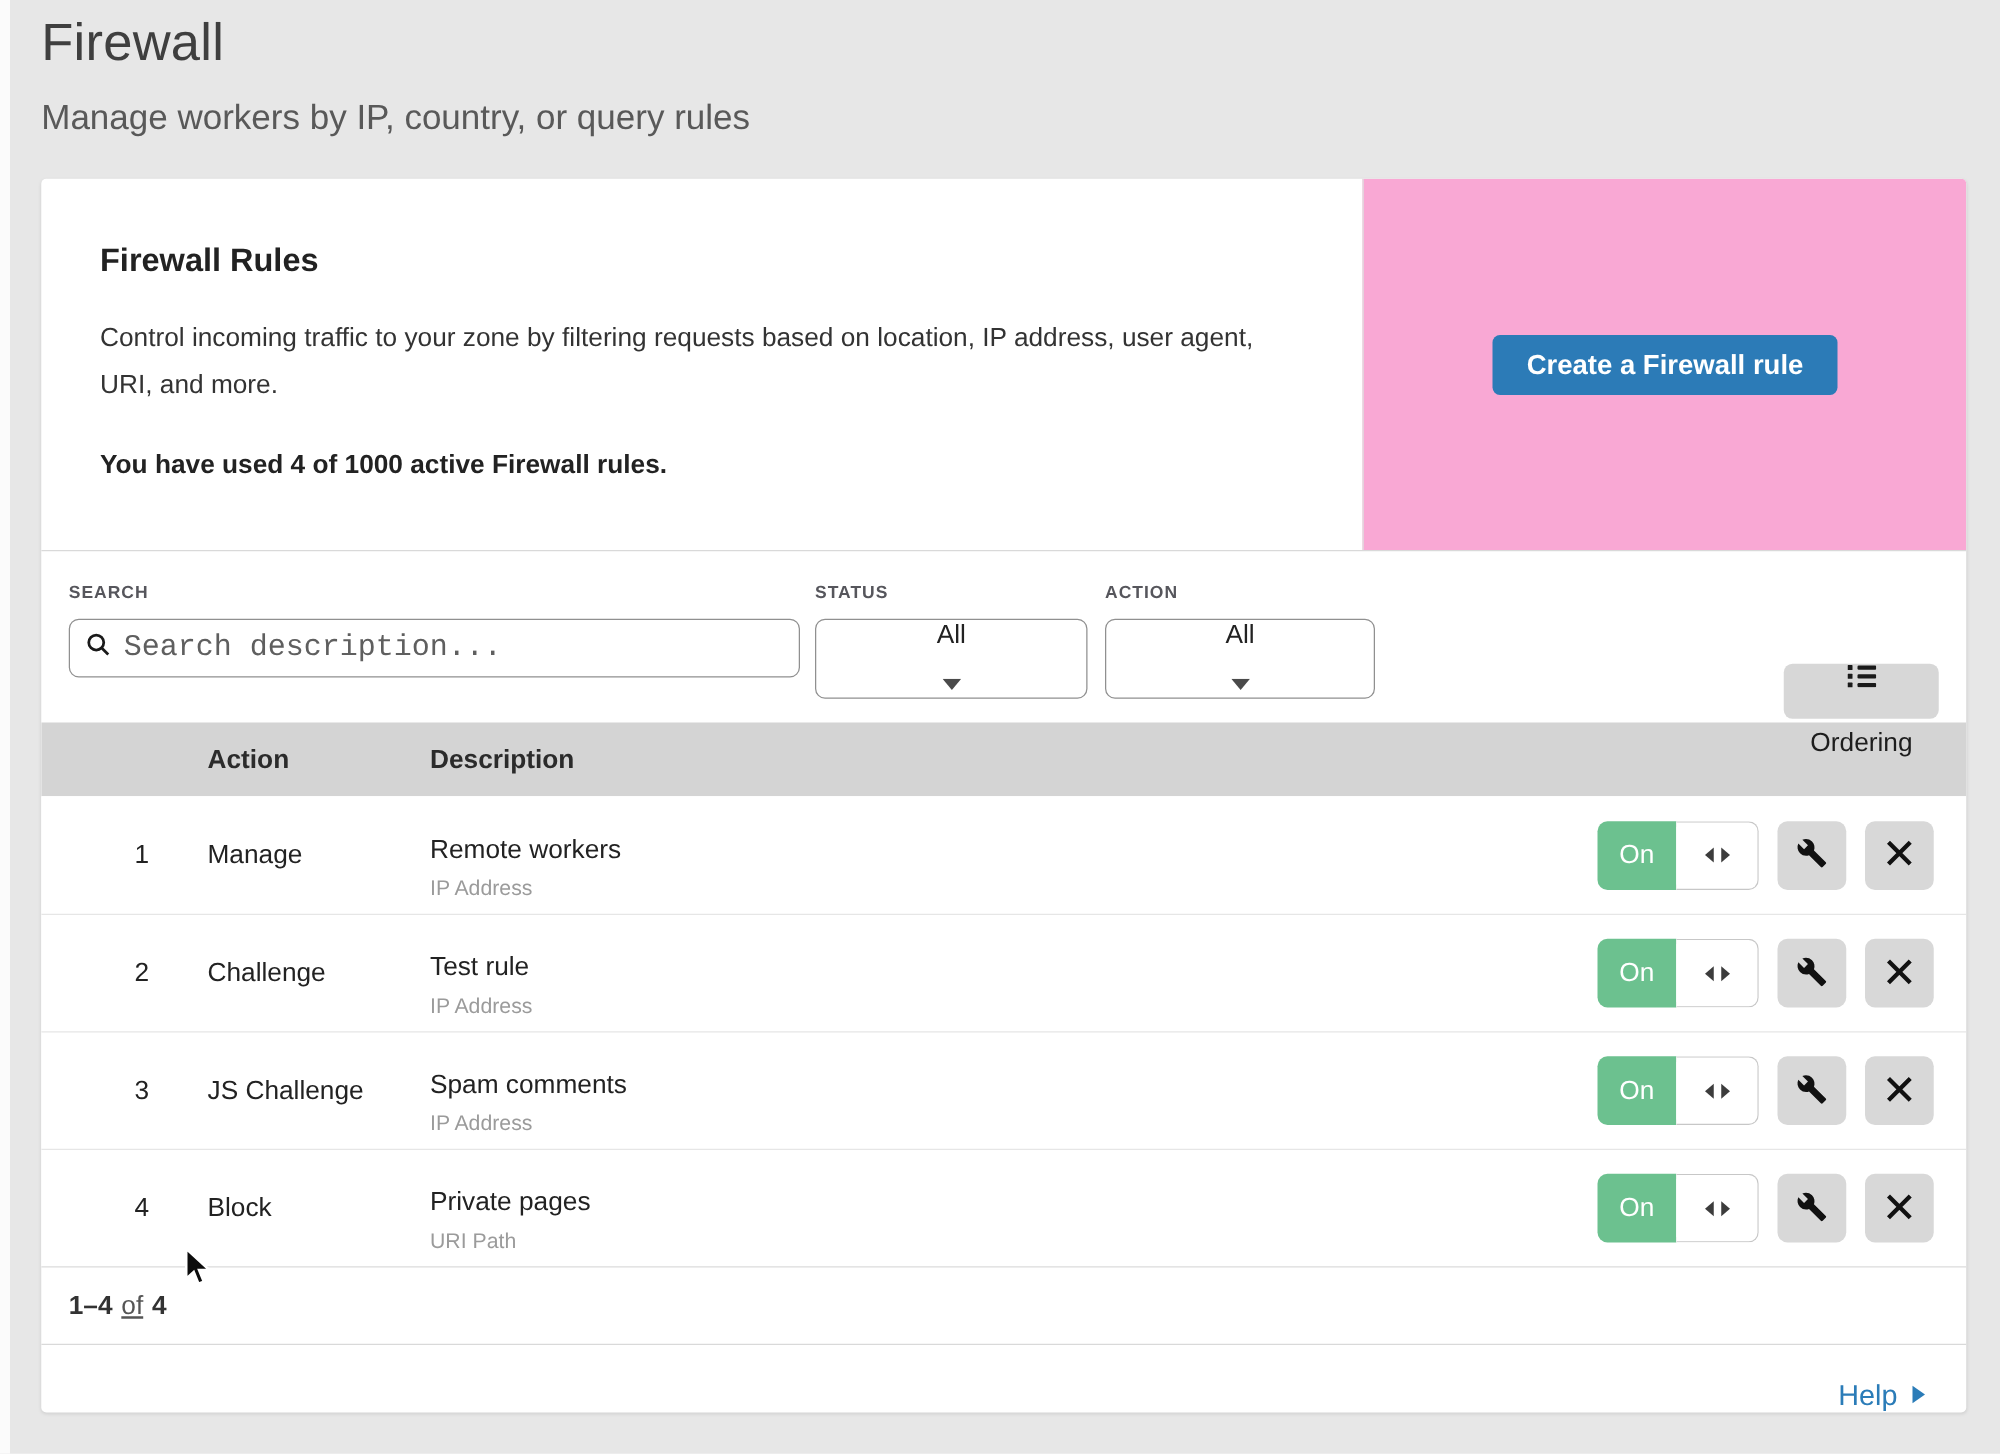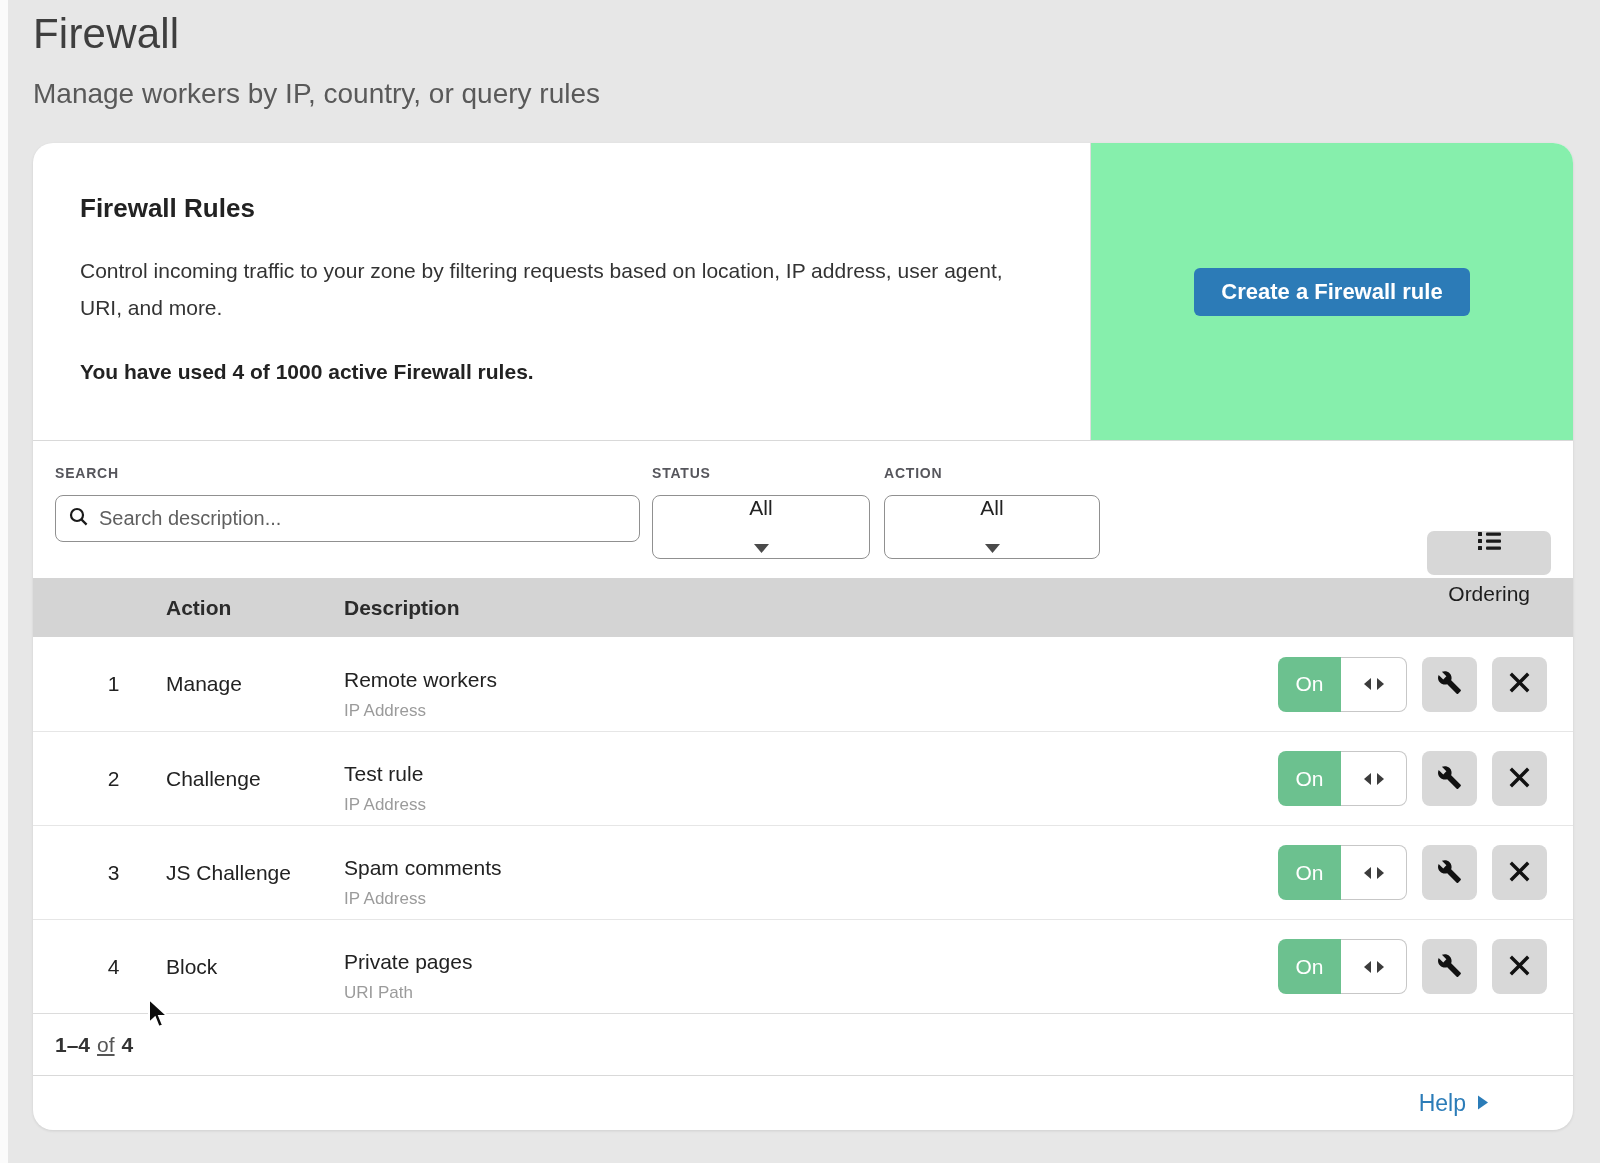--- a/index.html
+++ b/index.html
@@ -14,53 +14,53 @@
   .left-edge { position:absolute; left:0; top:0; width:8px; height:100%; background:#fbfbfb; }
 
   
   .page-header { padding:10px 0 0 33px; }
   .page-title { font-size:42px; font-weight:500; color:#3f3f3f; letter-spacing:0.2px; }
   .page-subtitle { margin-top:20px; font-size:28px; font-weight:400; color:#595959; }
 
   
   .card {
     position:absolute; left:33px; top:143px; width:1540px; height:987px;
-    background:#ffffff; border-radius:20px;
+    background:#ffffff; border-radius:4px;
     box-shadow:0 1px 3px rgba(0,0,0,0.10);
     overflow:hidden;
   }
 
   
   .card-top { display:flex; height:297px; }
   .card-top-left { width:1057px; padding:50px 40px 0 47px; }
   .rules-heading { font-size:26px; font-weight:700; color:#222; margin-bottom:28px; }
   .rules-desc { font-size:21px; line-height:37px; color:#333; max-width:950px; }
   .rules-usage { margin-top:34px; font-size:21px; font-weight:700; color:#222; }
   .card-top-right {
-    flex:1; background:#86efac; border-left:1px solid #dedede;
+    flex:1; background:#f9a8d4; border-left:1px solid #dedede;
     display:flex; align-items:center; justify-content:center;
   }
   .create-btn {
     background:#2c7bb7; color:#fff; border:none; border-radius:6px;
     font-family:inherit; font-size:22px; font-weight:600;
     padding:11px 27px; cursor:pointer;
   }
 
   
   .filters { height:138px; padding:24px 22px 0 22px; display:flex; border-top:1px solid #d9d9d9; }
   .filter-group { display:flex; flex-direction:column; }
   .filter-label { font-size:14px; font-weight:700; letter-spacing:0.8px; color:#56565c; margin-bottom:14px; }
   .search-box {
     width:585px; height:47px; border:1px solid #909090; border-radius:8px;
     display:flex; align-items:center; padding:0 13px; background:#fff;
   }
   .search-box svg { flex:none; }
   .search-input {
     border:none; outline:none; flex:1; margin-left:10px;
-    font-family:Liberation Sans, sans-serif; font-size:20px; color:#7f1d1d; background:transparent;
+    font-family:Liberation Mono, monospace; font-size:24px; color:#7f1d1d; background:transparent;
   }
   .search-input::placeholder { color:#5f5f5f; opacity:1; }
   .select-box {
     height:64px; border:1px solid #909090; border-radius:8px; background:#fff;
     display:flex; align-items:center; justify-content:space-between;
     padding:0 16px; font-size:21px; color:#222; cursor:pointer;flex-direction:column;
   }
   .g-status { margin-left:12px; } .g-status .select-box { width:218px; }
   .g-action { margin-left:14px; } .g-action .select-box { width:216px; }
   .filters-spacer { flex:1; }
@@ -102,22 +102,22 @@
   }
 
   
   .pagination {
     height:62px; border-top:1px solid #dcdcdc; display:flex; align-items:center;
     padding-left:22px; font-size:21px; color:#3c3c3c;
   }
   .pagination .bold { font-weight:700; color:#333; }
   .pagination .sep { margin:0 7px; color:#555; font-weight:400;text-decoration:underline; }
   .card-footer {
-    height:55px; border-top:1px solid #d9d9d9; display:flex; align-items:center;
-    justify-content:flex-end; padding-right:84px;
+    height:55px; border-top:1px solid #d9d9d9; display:flex; align-items:flex-end;
+    justify-content:flex-end; padding-right:32px;
   }
   .help-link { display:flex; align-items:center; gap:11px; font-size:23px; color:#2b7cb8; cursor:pointer; text-decoration:none; }
 
   .cursor { position:absolute; left:146px; top:997px; pointer-events:none; }
 </style>
 </head>
 <body>
 
 <div class="left-edge"></div>
 

